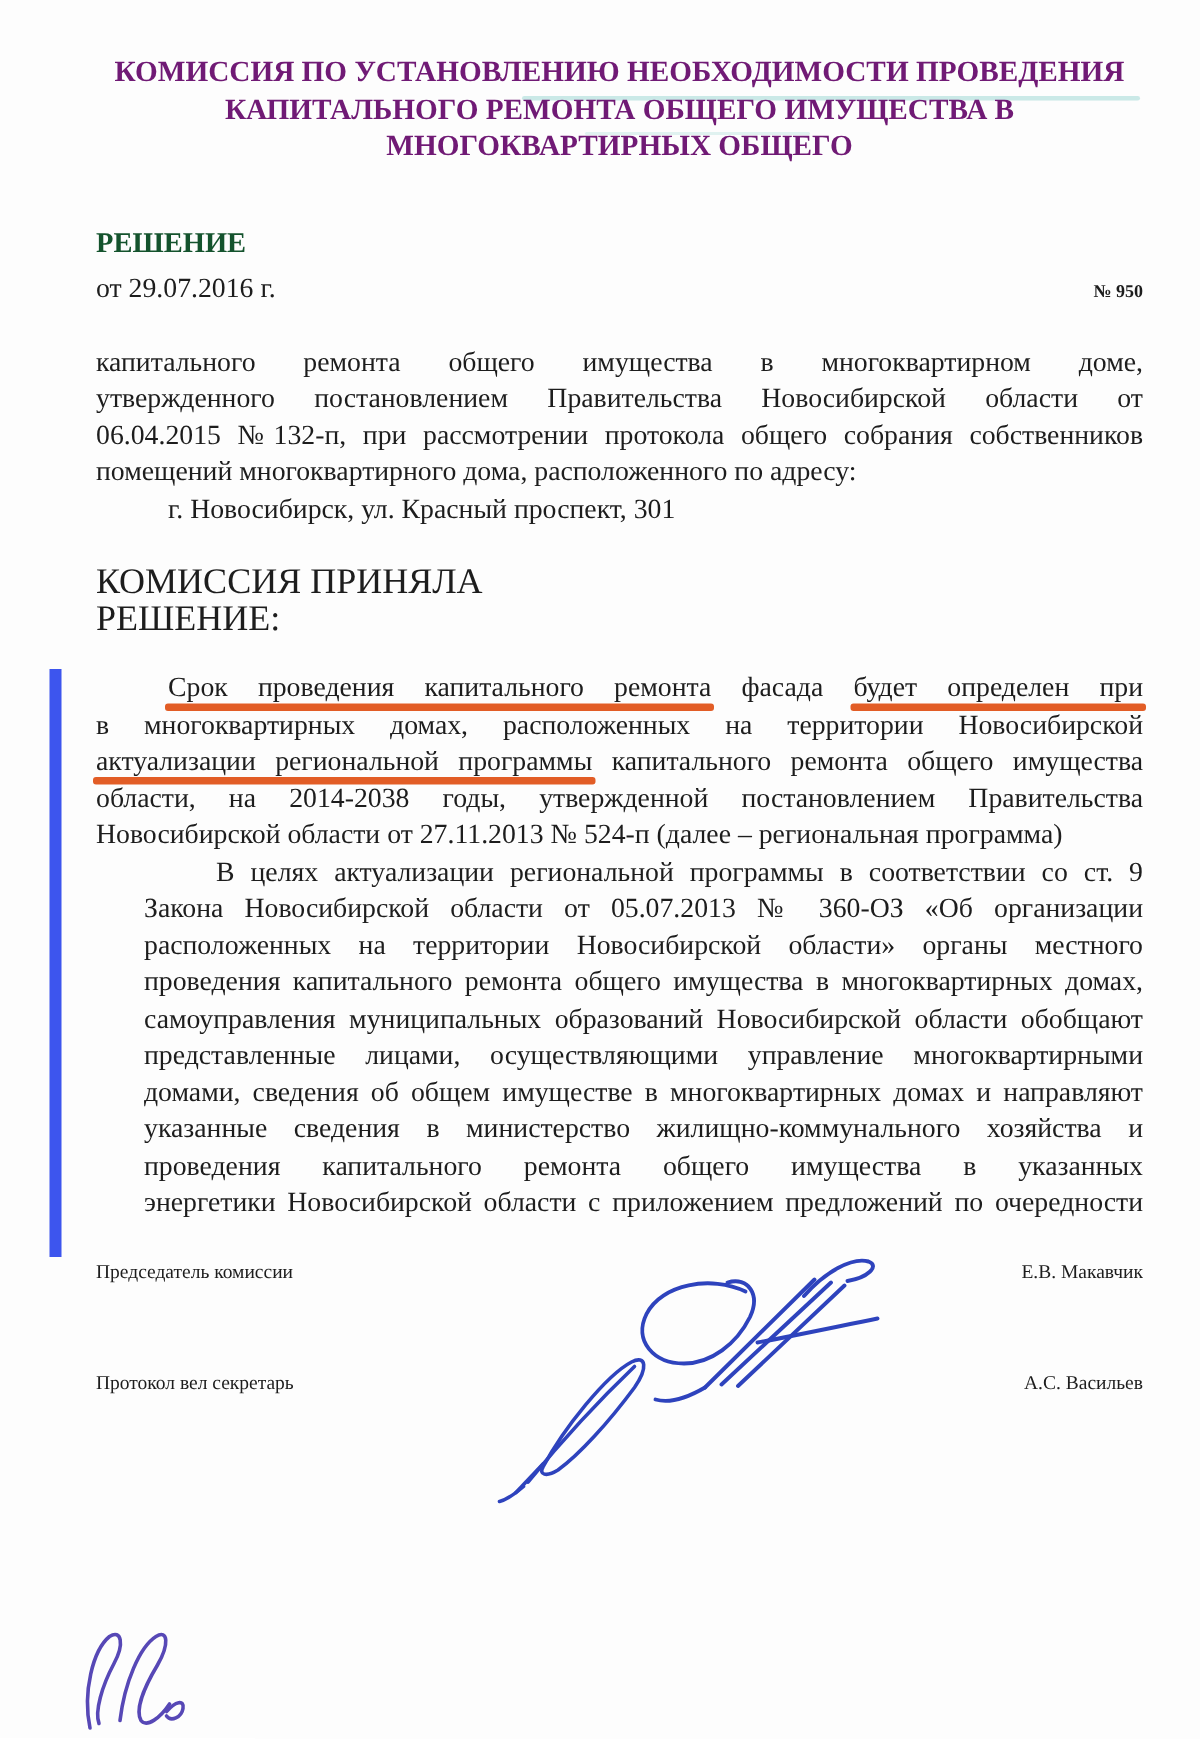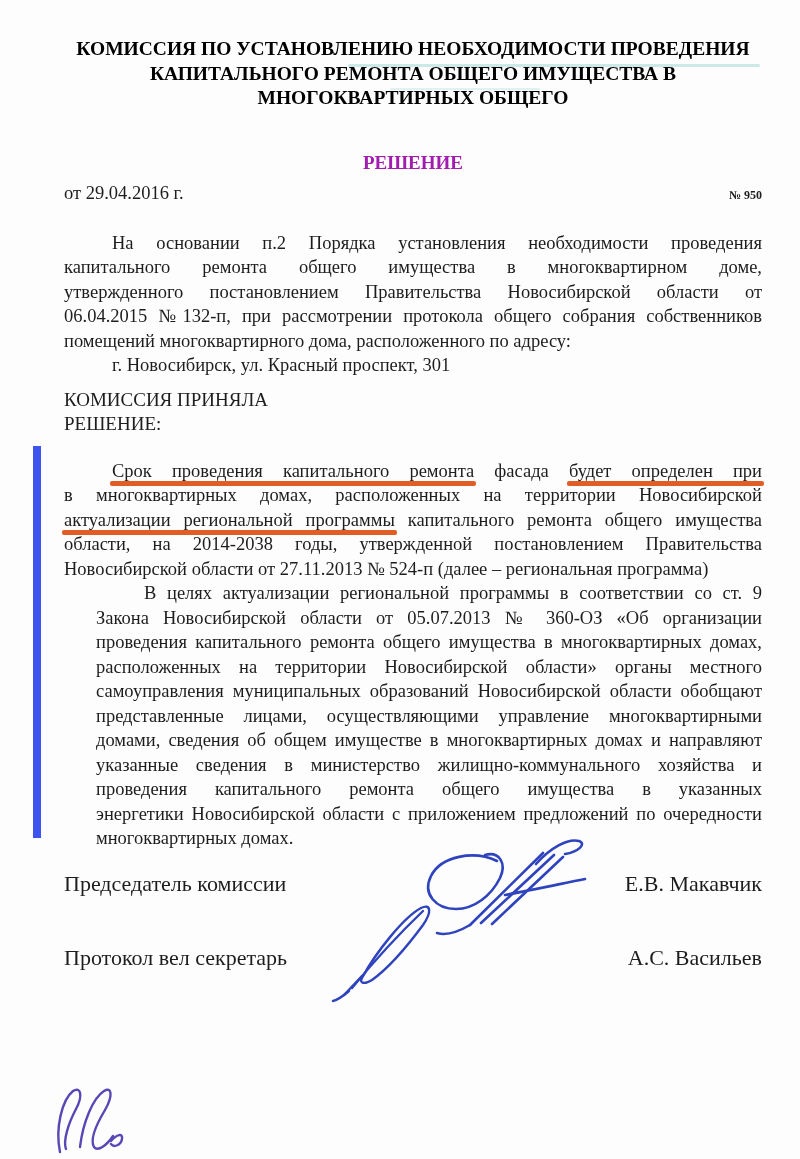--- a/index.html
+++ b/index.html
@@ -11,42 +11,41 @@
     color:#1d1d1d;
     overflow:hidden;
   }
   .content{position:absolute;left:64px;top:0;width:698px;}
   .title{
     margin-top:37px;
     text-align:center;
     font-weight:bold;
     font-size:19.5px;
     line-height:24.5px;
-    color:#000000;
+    color:#701a75;
   }
   .doc-type{
     margin-top:40px;
-    text-align:center;
     font-weight:bold;
     font-size:19px;
     line-height:24px;
-    color:#a21caf;
+    color:#14532d;
   }
   .date-row{
     margin-top:6px;
     display:flex;
     justify-content:space-between;
     align-items:baseline;
     font-size:18.5px;
     line-height:24px;
   }
   .doc-number{font-weight:bold;font-size:12px;}
   .para{font-size:18.5px;}
   .para-basis{margin-top:24px;}
-  .res-header{margin-top:10px;font-size:19px;}
+  .res-header{margin-top:24px;font-size:24px;}
   .para-decision{margin-top:22px;}
   .para-purpose{margin-top:0;margin-left:32px;}
   .dline{
     line-height:24.5px;
     white-space:normal;
   }
   .dline.ind{padding-left:48px;}
   .dline.jall{text-align:justify;text-align-last:justify;}
   .useg{position:relative;}
   .useg::after{
@@ -67,21 +66,21 @@
     opacity:.6;
     border-radius:2px;
   }
   .teal-1{left:348px;top:64px;width:412px;height:3px;}
   .teal-2{left:390px;top:88px;width:150px;height:2px;opacity:.35;}
   .sig-block{margin-top:21px;}
   .sig-row{
     display:flex;
     justify-content:space-between;
     align-items:baseline;
-    font-size:22px;
+    font-size:13px;
     line-height:24px;
   }
   .sig-row-2{margin-top:50px;text-align:center;}
   .sig-overlay{
     position:absolute;left:0;top:0;width:800px;height:1159px;
     pointer-events:none;
   }
 </style>
 </head>
 <body>
@@ -97,26 +96,25 @@
 
     <div class="title">
       <div>КОМИССИЯ ПО УСТАНОВЛЕНИЮ НЕОБХОДИМОСТИ ПРОВЕДЕНИЯ</div>
       <div>КАПИТАЛЬНОГО РЕМОНТА ОБЩЕГО ИМУЩЕСТВА В</div>
       <div>МНОГОКВАРТИРНЫХ ОБЩЕГО</div>
     </div>
 
     <div class="doc-type">РЕШЕНИЕ</div>
 
     <div class="date-row">
-      <span>от 29.04.2016 г.</span>
+      <span>от 29.07.2016 г.</span>
       <span class="doc-number">№ 950</span>
     </div>
 
     <div class="para para-basis">
-        <div class="dline ind jall"><span>На основании п.2 Порядка установления необходимости проведения</span></div>
         <div class="dline jall"><span>капитального ремонта общего имущества в многоквартирном доме,</span></div>
         <div class="dline jall"><span>утвержденного постановлением Правительства Новосибирской области от</span></div>
         <div class="dline jall"><span>06.04.2015 №132-п, при рассмотрении протокола общего собрания собственников</span></div>
         <div class="dline"><span>помещений многоквартирного дома, расположенного по адресу:</span></div>
         <div class="dline ind"><span>г. Новосибирск, ул. Красный проспект, 301</span></div>
       </div>
 
     <div class="para res-header">
         <div class="dline"><span>КОМИССИЯ ПРИНЯЛА</span></div>
         <div class="dline"><span>РЕШЕНИЕ:</span></div>
@@ -126,29 +124,28 @@
         <div class="dline ind jall"><span class="useg">Срок проведения капитального ремонта</span><span> фасада </span><span class="useg">будет определен при</span></div>
         <div class="dline jall"><span>в многоквартирных домах, расположенных на территории Новосибирской</span></div>
         <div class="dline jall"><span class="useg">актуализации региональной программы</span><span> капитального ремонта общего имущества</span></div>
         <div class="dline jall"><span>области, на 2014-2038 годы, утвержденной постановлением Правительства</span></div>
         <div class="dline"><span>Новосибирской области от 27.11.2013 № 524-п (далее – региональная программа)</span></div>
       </div>
 
     <div class="para para-purpose">
         <div class="dline ind jall"><span>В целях актуализации региональной программы в соответствии со ст. 9</span></div>
         <div class="dline jall"><span>Закона Новосибирской области от 05.07.2013 № 360-ОЗ «Об организации</span></div>
+        <div class="dline jall"><span>расположенных на территории Новосибирской области» органы местного</span></div>
         <div class="dline jall"><span>проведения капитального ремонта общего имущества в многоквартирных домах,</span></div>
-        <div class="dline jall"><span>расположенных на территории Новосибирской области» органы местного</span></div>
         <div class="dline jall"><span>самоуправления муниципальных образований Новосибирской области обобщают</span></div>
         <div class="dline jall"><span>представленные лицами, осуществляющими управление многоквартирными</span></div>
         <div class="dline jall"><span>домами, сведения об общем имуществе в многоквартирных домах и направляют</span></div>
         <div class="dline jall"><span>указанные сведения в министерство жилищно-коммунального хозяйства и</span></div>
         <div class="dline jall"><span>проведения капитального ремонта общего имущества в указанных</span></div>
         <div class="dline jall"><span>энергетики Новосибирской области с приложением предложений по очередности</span></div>
-        <div class="dline"><span>многоквартирных домах.</span></div>
       </div>
 
     <div class="sig-block">
       <div class="sig-row">
         <span>Председатель комиссии</span>
         <span>Е.В. Макавчик</span>
       </div>
       <div class="sig-row sig-row-2">
         <span>Протокол вел секретарь</span>
         <span>А.С. Васильев</span>

